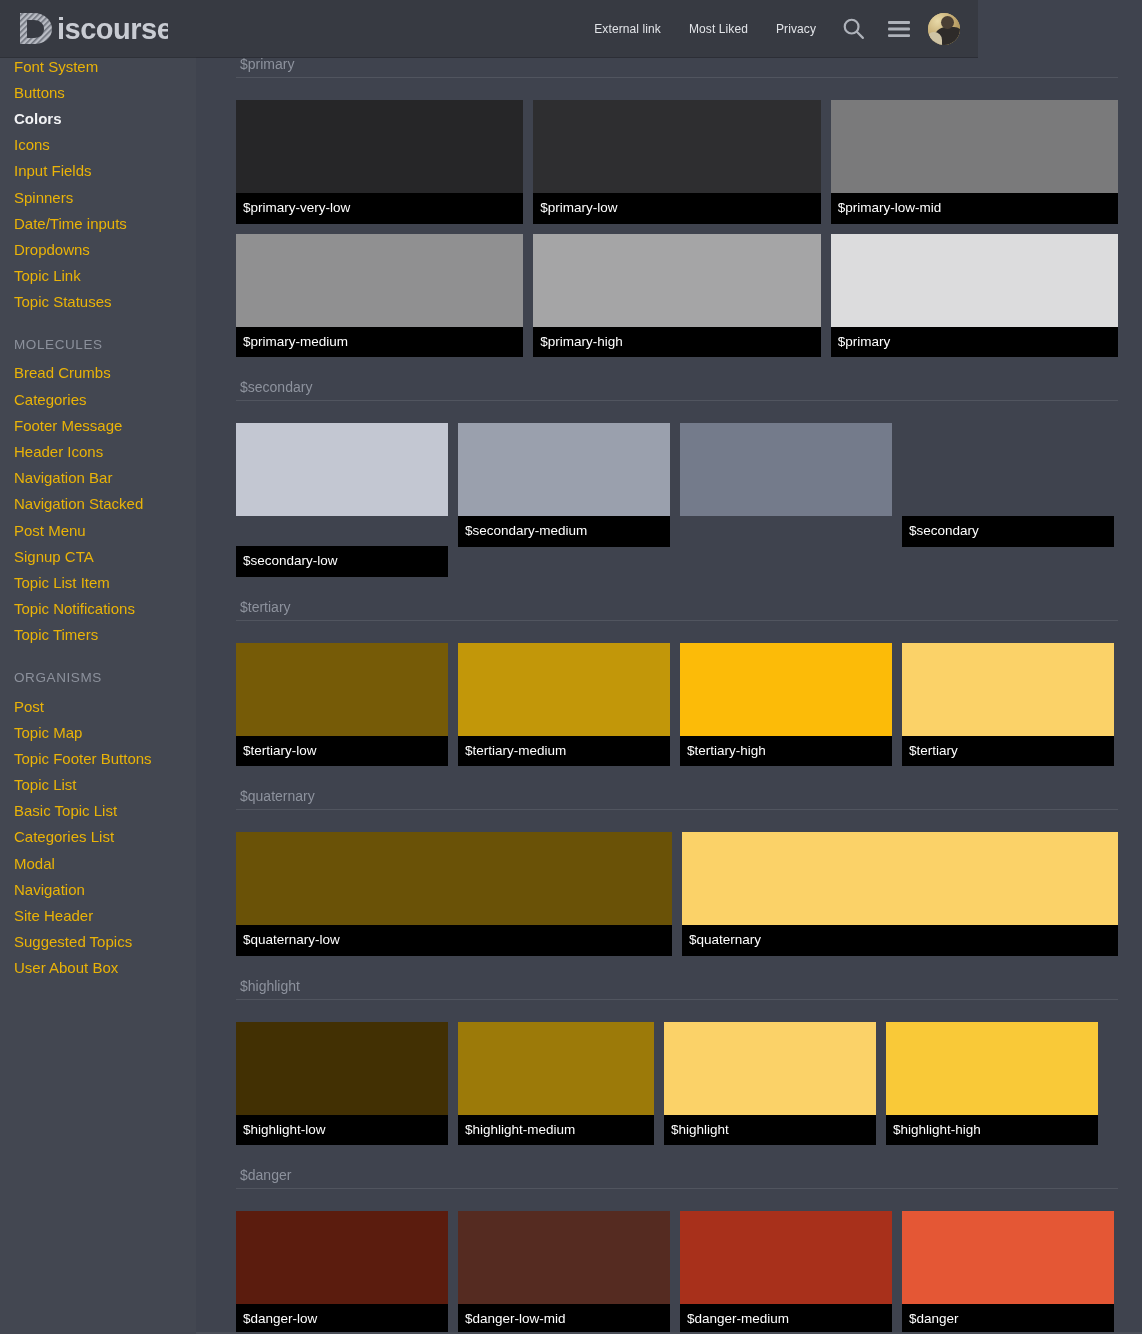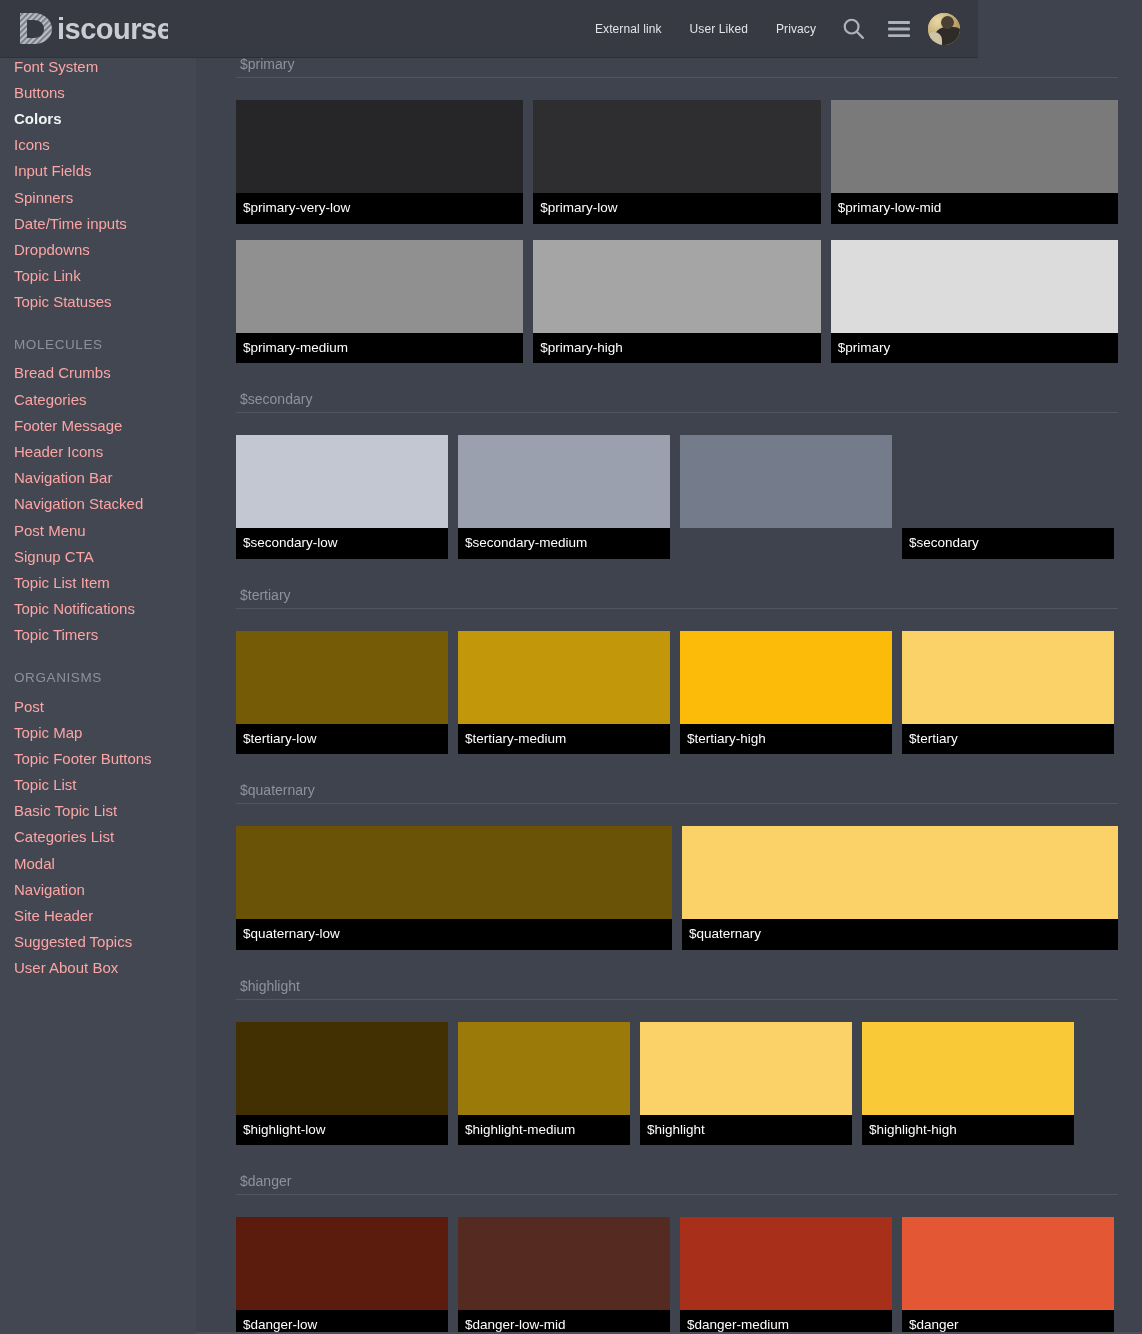--- a/index.html
+++ b/index.html
@@ -58,21 +58,21 @@
 
   
   .sidebar{
     position:absolute; top:44px; left:0; width:196px; height:1290px;
     background:#434751;
     padding-top:0;
     z-index:5;
   }
   .nav-list{ list-style:none; padding:0 0 0 14px; }
   .nav-item{
-    color:#fca5a5; font-size:15px; line-height:1;
+    color:#eab308; font-size:15px; line-height:1;
     padding:5.6px 0 5.6px 0;
     white-space:nowrap; cursor:pointer;
   }
   .nav-item.active{ color:#f2f3f5; font-weight:bold; }
   .nav-item.clipped{
     height:9px; overflow:hidden; padding:0; margin:0;
     position:relative; top:-1px;
   }
   .nav-group{
     color:#8c919c; font-size:13.5px; letter-spacing:.6px;
@@ -89,21 +89,21 @@
   .section{ margin-bottom:0; }
   .section-title{
     color:#8d929d; font-size:14px;
     padding:12px 0 5px 4px;
     border-bottom:1px solid #51555f;
     margin-bottom:22px;
   }
   .swatch-row{ display:flex; }
   .swatch{
     display:flex; flex-direction:column;
-    margin-right:10px; margin-bottom:16px;
+    margin-right:10px; margin-bottom:10px;
   }
   .swatch:last-child{ margin-right:0; }
   .swatch-color{ width:100%; height:93px; }
   .swatch-label{
     background:#000; color:#fff; font-size:13.5px;
     line-height:1; padding:8px 7px 9px 7px;
     white-space:nowrap; overflow:hidden;
   }
   
   .swatch-color.transparent{ background:transparent; }
@@ -126,21 +126,21 @@
         </pattern>
       </defs>
       <path d="M16 2 C26 2 34 9 34 18 C34 27 26 33 16 33 L2 33 L2 2 Z" fill="url(#hatch)"></path>
       <path d="M16 9 C22 9 26 13 26 18 C26 23 22 27 16 27 L9 27 L9 9 Z" fill="#373a42"></path>
       <text x="39" y="28" font-family="'Liberation Sans', sans-serif" font-size="29" font-weight="bold" fill="#c9ccd3" letter-spacing="-0.5">iscourse</text>
     </svg>
   </a>
 
   <div class="header-right">
     <a class="hdr-link" href="#">External link</a>
-    <a class="hdr-link" href="#">User Liked</a>
+    <a class="hdr-link" href="#">Most Liked</a>
     <a class="hdr-link" href="#">Privacy</a>
 
     <div class="hdr-icon">
       <svg width="25" height="25" viewBox="0 0 24 24" fill="none" stroke="#aeb2ba" stroke-width="2.1" stroke-linecap="round">
         <circle cx="10.2" cy="10.2" r="6.6"></circle>
         <line x1="15.2" y1="15.2" x2="21" y2="21"></line>
       </svg>
     </div>
 
     <div class="hdr-icon">
@@ -229,21 +229,21 @@
           </div>
           <div class="swatch" style="width: 290px;">
             <div class="swatch-color" style="background: rgb(220, 220, 221);"></div>
             <div class="swatch-label">$primary</div>
           </div>
         </div>
       </section>
       <section class="section">
         <div class="section-title">$secondary</div>
         <div class="swatch-row">
-          <div class="swatch" style="width: 212px;">
+          <div class="swatch" style="width: 212px; gap: 30px;">
             <div class="swatch-color" style="background: rgb(195, 199, 210);"></div>
             <div class="swatch-label">$secondary-low</div>
           </div>
           <div class="swatch" style="width: 212px;">
             <div class="swatch-color" style="background: rgb(154, 160, 173);"></div>
             <div class="swatch-label">$secondary-medium</div>
           </div>
           <div class="swatch" style="width: 212px;">
             <div class="swatch-color" style="background: rgb(116, 123, 139);"></div>
           </div>
@@ -287,21 +287,21 @@
           </div>
         </div>
       </section>
       <section class="section">
         <div class="section-title">$highlight</div>
         <div class="swatch-row">
           <div class="swatch" style="width: 212px;">
             <div class="swatch-color" style="background: rgb(66, 48, 3);"></div>
             <div class="swatch-label">$highlight-low</div>
           </div>
-          <div class="swatch" style="width: 172px;">
+          <div class="swatch" style="width: 196px;">
             <div class="swatch-color" style="background: rgb(156, 122, 9);"></div>
             <div class="swatch-label">$highlight-medium</div>
           </div>
           <div class="swatch" style="width: 212px;">
             <div class="swatch-color" style="background: rgb(251, 210, 104);"></div>
             <div class="swatch-label">$highlight</div>
           </div>
           <div class="swatch" style="width: 212px;">
             <div class="swatch-color" style="background: rgb(249, 201, 56);"></div>
             <div class="swatch-label">$highlight-high</div>

